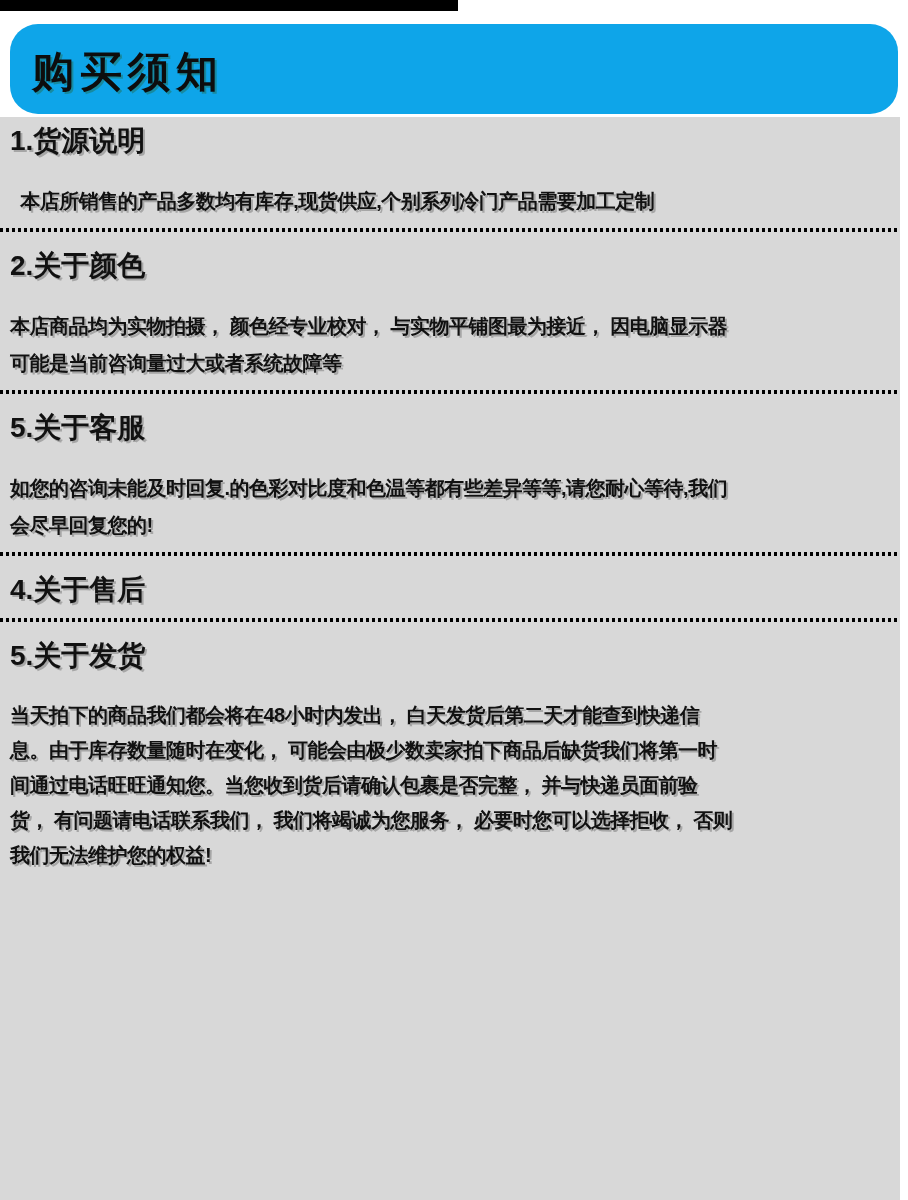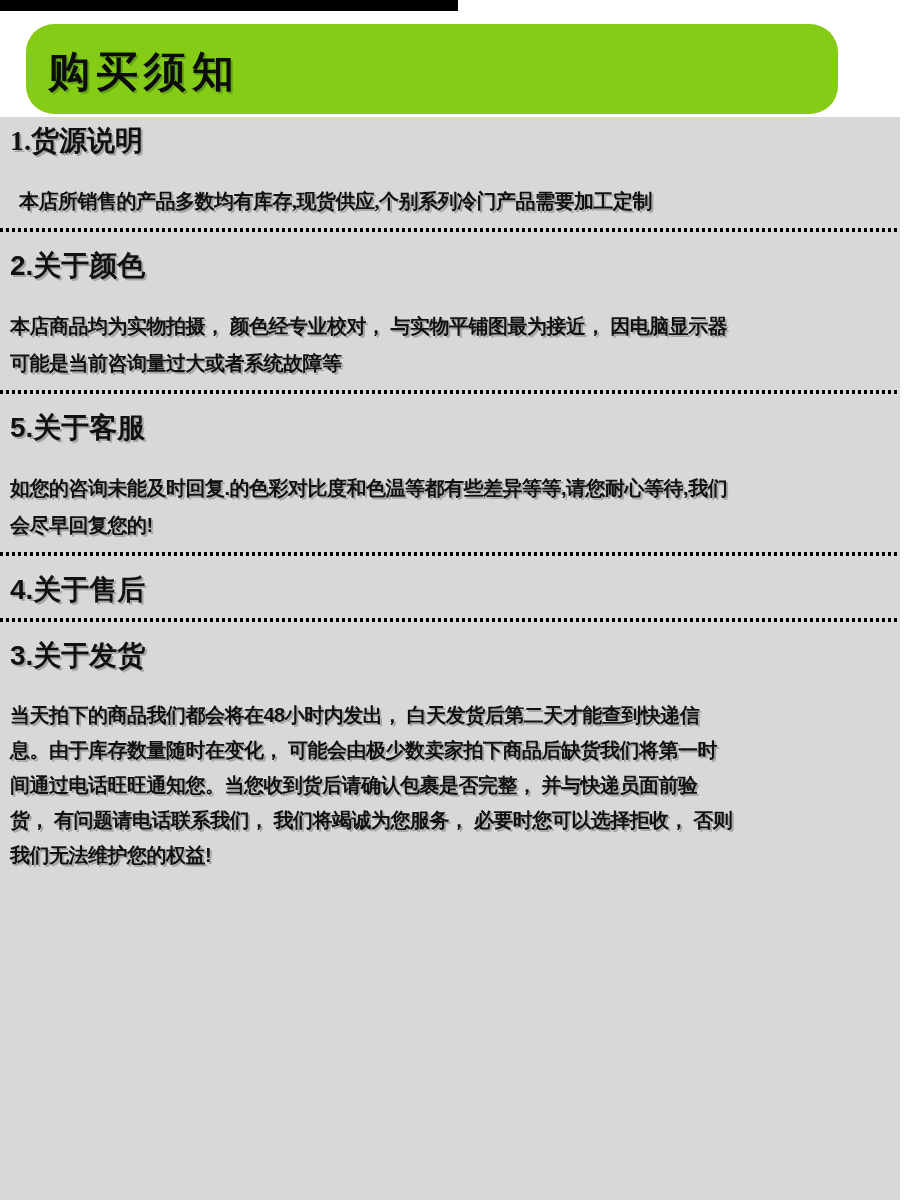--- a/index.html
+++ b/index.html
@@ -8,37 +8,37 @@
     background:#ffffff; overflow:hidden;
     font-family:"Liberation Sans","DejaVu Sans",sans-serif;
     color:#111111;
   }
   .top-bar {
     position:absolute; left:0; top:0;
     width:458px; height:11px; background:#000000;
   }
   .banner {
     position:absolute; left:10px; top:24px;
-    width:812px; height:90px;
-    background:#84cc16; border-radius:28px;
-    display:flex; align-items:center;margin-left:16px;
+    width:888px; height:90px;
+    background:#0ea5e9; border-radius:28px;
+    display:flex; align-items:center;
   }
   .banner-title {
     margin:0; padding:6px 0 0 22px;
     font-size:42px; line-height:42px; font-weight:800;
     letter-spacing:6px; color:#0d0d0d;
     text-shadow:2px 2px 0 rgba(40,90,25,0.35);
   }
   .content {
     position:absolute; left:0; top:117px;
     width:900px; height:1083px; box-sizing:border-box;
     background:#d8d8d8;
   }
   .sec { padding:14px 14px 8px 10px; }
-  .sec.first { padding-top:4px;font-family:Liberation Serif, serif; }
+  .sec.first { padding-top:4px; }
   .sec-heading {
     margin:0; font-size:28px; line-height:40px; font-weight:800;
     letter-spacing:0px; color:#111111;
     text-shadow:2px 2px 0 #a6a6a6;
   }
   .sec-body {
     margin:22px 0 0 0; font-size:20px; line-height:37px; font-weight:700;
     letter-spacing:-0.5px; color:#111111;
     white-space:pre-wrap; text-shadow:2px 2px 0 #a6a6a6;
   }
@@ -78,21 +78,21 @@
 会尽早回复您的!</p>
   </div>
   <hr class="divider">
 
   <div class="sec">
     <h2 class="sec-heading">4.关于售后</h2>
   </div>
   <hr class="divider">
 
   <div class="sec sec-5">
-    <h2 class="sec-heading">3.关于发货</h2>
+    <h2 class="sec-heading">5.关于发货</h2>
     <p class="sec-body">当天拍下的商品我们都会将在48小时内发出， 白天发货后第二天才能查到快递信
 息。由于库存数量随时在变化， 可能会由极少数卖家拍下商品后缺货我们将第一时
 间通过电话旺旺通知您。当您收到货后请确认包裹是否完整， 并与快递员面前验
 货， 有问题请电话联系我们， 我们将竭诚为您服务， 必要时您可以选择拒收， 否则
 我们无法维护您的权益!</p>
   </div>
 
 </div>
 
 </body></html>

